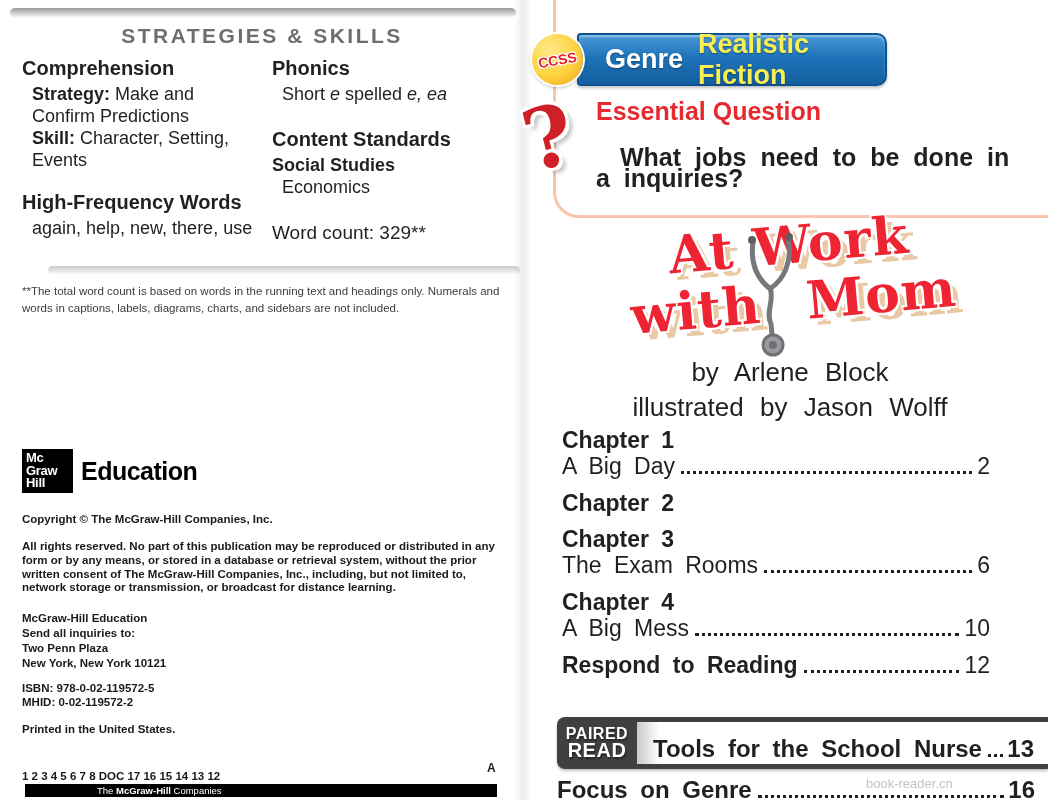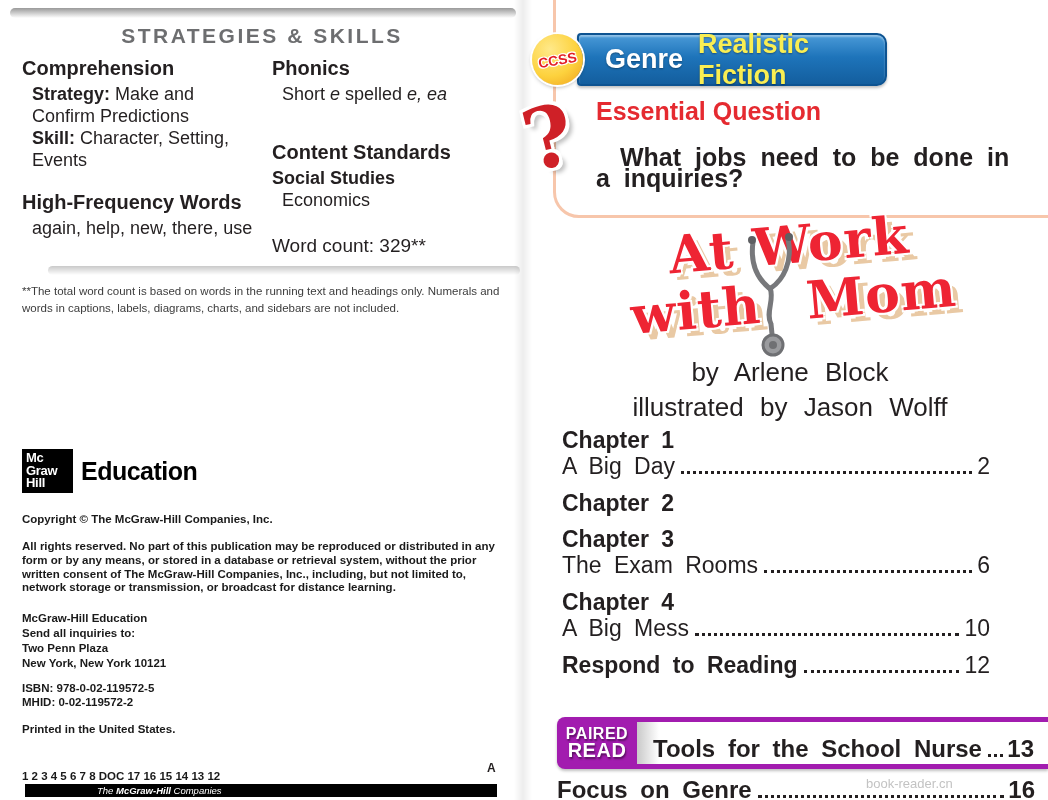--- a/index.html
+++ b/index.html
@@ -15,38 +15,38 @@
   .lp-header{position:absolute;left:0;top:24px;width:524px;text-align:center;
     font-size:21px;font-weight:700;letter-spacing:2.5px;color:#6d6e70;}
   .cols{position:absolute;left:22px;top:57px;display:flex;}
   .col-l{width:250px;}
   .col-r{width:250px;}
   .sk-title{font-size:20px;font-weight:700;margin:0 0 3px 0;line-height:23px;}
   .sk-body{font-size:18px;line-height:22px;}
   .indent{padding-left:10px;}
   .w212{width:215px;}
   .mt-hfw{margin-top:20px;}
-  .mt-cs{margin-top:36px;}
+  .mt-cs{margin-top:23px;}
   .wordcount{font-size:19px;margin-top:24px;}
   .b{font-weight:700;}
   .it{font-style:italic;}
   .footnote{position:absolute;left:22px;top:283px;width:480px;font-size:11.5px;
     line-height:1.45;color:#3c3c3c;}
   .mh-logo{position:absolute;left:22px;top:449px;width:51px;height:44px;background:#000;
     color:#fff;font-weight:700;font-size:13px;line-height:12.5px;padding:3px 0 0 4px;
     box-sizing:border-box;letter-spacing:-0.3px;}
   .mh-brand{position:absolute;left:81px;top:457px;font-size:25px;font-weight:700;
     letter-spacing:-0.5px;color:#000;}
   .imp{position:absolute;left:22px;width:478px;font-size:11.5px;font-weight:600;
     line-height:14px;color:#1a1a1a;}
   .imp p{margin:0;}
   .page-letter{position:absolute;left:487px;top:761px;font-size:12px;font-weight:700;}
   .footer-bar{position:absolute;left:25px;top:784px;width:472px;height:13px;background:#000;
     color:#fff;font-size:9.5px;line-height:13px;padding-left:72px;box-sizing:border-box;
-    font-style:italic;white-space:nowrap;}
+    white-space:nowrap;}
   .footer-bar .brand{font-weight:700;}
   
   .spine{position:absolute;left:514px;top:0;width:18px;height:800px;
     background:linear-gradient(to right,rgba(0,0,0,0),rgba(0,0,0,.07),rgba(0,0,0,0));}
   
   .genre-panel{position:absolute;left:553px;top:-30px;width:620px;height:242px;
     border:3px solid #f7c6ab;border-radius:26px;}
   .genre-banner{position:absolute;left:577px;top:33px;width:310px;height:53px;
     border-radius:4px 10px 10px 4px;border:2px solid #0d5391;box-sizing:border-box;
     background:linear-gradient(180deg,#4a9ad8 0%,#1e74ba 45%,#135e9e 100%);
@@ -77,21 +77,21 @@
   .byline{position:absolute;left:604px;top:357px;width:372px;text-align:center;
     font-size:26px;word-spacing:9px;}
   .illus{position:absolute;left:604px;top:392px;width:372px;text-align:center;
     font-size:26px;word-spacing:9px;}
   .toc{position:absolute;left:562px;top:427px;width:428px;}
   .toc-block{margin-bottom:10px;}
   .toc-chap{font-size:23px;font-weight:700;line-height:26px;word-spacing:6px;}
   .toc-row{display:flex;align-items:baseline;font-size:23px;line-height:26px;word-spacing:6px;}
   .toc-row .leader{flex:1;border-bottom:3px dotted #231f20;margin:0 5px 6px 6px;}
   .toc-row .pg{flex:none;}
-  .paired{position:absolute;left:557px;top:717px;width:491px;height:52px;background:#a21caf;
+  .paired{position:absolute;left:557px;top:717px;width:491px;height:52px;background:#404040;
     border-radius:8px 0 0 8px;display:flex;box-shadow:0 2px 3px rgba(0,0,0,.25);}
   .paired-badge{width:80px;display:flex;flex-direction:column;justify-content:center;
     align-items:center;color:#fff;font-weight:800;}
   .paired-badge .l1{font-size:16px;line-height:15px;letter-spacing:.5px;
     text-shadow:1px 2px 2px rgba(0,0,0,.45);}
   .paired-badge .l2{font-size:20px;line-height:19px;letter-spacing:.5px;
     text-shadow:1px 2px 2px rgba(0,0,0,.45);}
   .paired-band{flex:1;margin:5px 0;background:linear-gradient(to right,#c9c9c9,#ffffff 22px);
     display:flex;align-items:center;padding:12px 14px 0 16px;}
   .paired-row{display:flex;align-items:baseline;width:100%;font-size:24px;font-weight:700;

